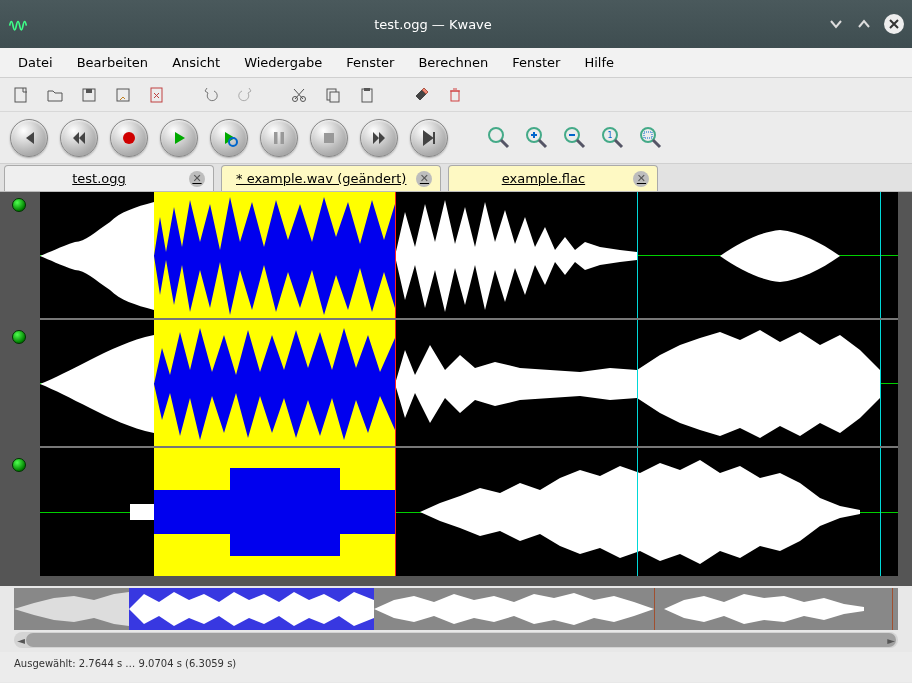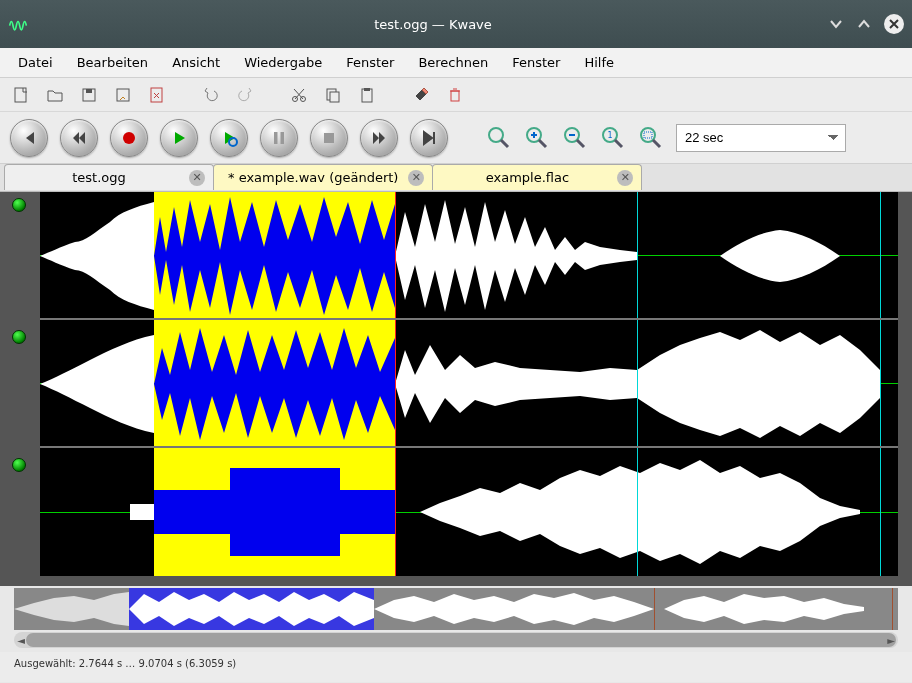--- a/index.html
+++ b/index.html
@@ -14,21 +14,21 @@
 .menubar .mi { padding: 6px 12px; cursor: pointer; }
 .toolbar1 { height: 34px; background:#ececec; display:flex; align-items:center; padding:0 10px; gap:12px; border-bottom:1px solid #d8d8d8;}
 .toolbar1 svg { width:18px; height:18px; }
 .tbtn { width:22px; height:22px; display:flex; align-items:center; justify-content:center; cursor:pointer; }
 .sep { width:8px; }
 .toolbar2 { height: 52px; background:#ececec; display:flex; align-items:center; padding:0 10px; gap:12px; border-bottom:1px solid #d0d0d0;}
 .playbtn { width:38px; height:38px; border-radius:50%; background:radial-gradient(circle at 35% 30%,#fff,#bcbcbc 55%,#8c8c8c 100%); border:1px solid #888; display:flex; align-items:center; justify-content:center; cursor:pointer; box-shadow:inset 0 1px 2px rgba(255,255,255,.8), 0 1px 2px rgba(0,0,0,.3);}
 .playbtn svg { width:18px; height:18px; }
 .zoombtn { width:26px; height:26px; cursor:pointer; }
 .zoom-select { height:28px; border:1px solid #aaa; background:#fff; padding:0 28px 0 8px; font-size:13px; appearance:none; width:170px; background-image:linear-gradient(45deg,transparent 50%,#666 50%),linear-gradient(-45deg,transparent 50%,#666 50%); background-position: right 12px center, right 7px center; background-size:5px 5px; background-repeat:no-repeat;}
-.tabs { height: 28px; background:#e2e2e2; display:flex; align-items:flex-start; border-bottom:1px solid #bbb; padding-left:4px; gap:0;}
+.tabs { height: 28px; background:#e2e2e2; display:flex; align-items:flex-end; border-bottom:1px solid #bbb; padding-left:4px; gap:8px;text-decoration:underline;}
 .tab { height:26px; padding:0 8px 0 14px; display:flex; align-items:center; gap:10px; background:#fef9c3; border:1px solid #aaa; border-bottom:none; border-top-left-radius:4px; border-top-right-radius:4px; margin-right:-1px; cursor:pointer; min-width:210px; justify-content:center;}
 .tab.active { background:#efefef; }
 .tab .close { width:16px; height:16px; border-radius:50%; background:#bdbdbd; color:#555; display:flex; align-items:center; justify-content:center; font-size:11px; line-height:1;}
 .tab .lbl { flex:1; text-align:center; }
 .canvas { position:relative; height:394px; background:#555; }
 .track-area { position:absolute; left:40px; right:14px; top:0; bottom:0; }
 .track { position:relative; height:128px; background:#000; border-bottom:2px solid #777; }
 .track:last-child { border-bottom:none; }
 .led { position:absolute; left:12px; width:14px; height:14px; border-radius:50%; background:radial-gradient(circle at 35% 30%,#4eff4e,#008000 70%,#003000); border:1px solid #030; cursor:pointer;}
 .centerline { position:absolute; left:0; right:0; height:1px; background:#00d000; top:50%;}
@@ -221,23 +221,20 @@
   <svg class="zoombtn" viewBox="0 0 26 26">
       <circle cx="10" cy="10" r="7" fill="none" stroke="#4a8" stroke-width="2"></circle>
       <path d="M15 15 l7 7" stroke="#556" stroke-width="3"></path>
       <text x="10" y="13" font-size="8" text-anchor="middle" fill="#06c">1</text>
     </svg>
   <svg class="zoombtn" viewBox="0 0 26 26">
       <circle cx="10" cy="10" r="7" fill="none" stroke="#4a8" stroke-width="2"></circle>
       <path d="M15 15 l7 7" stroke="#556" stroke-width="3"></path>
       <rect x="6" y="7" width="8" height="6" fill="none" stroke="#06c" stroke-dasharray="1 1"></rect>
     </svg>
-  <select class="zoom-select">
-    <option>22 sec</option>
-  </select>
 </div>
 
 <div class="tabs">
   <div class="tab active">
       <span class="lbl">test.ogg</span>
       <span class="close">✕</span>
     </div>
   <div class="tab">
       <span class="lbl">* example.wav (geändert)</span>
       <span class="close">✕</span>

